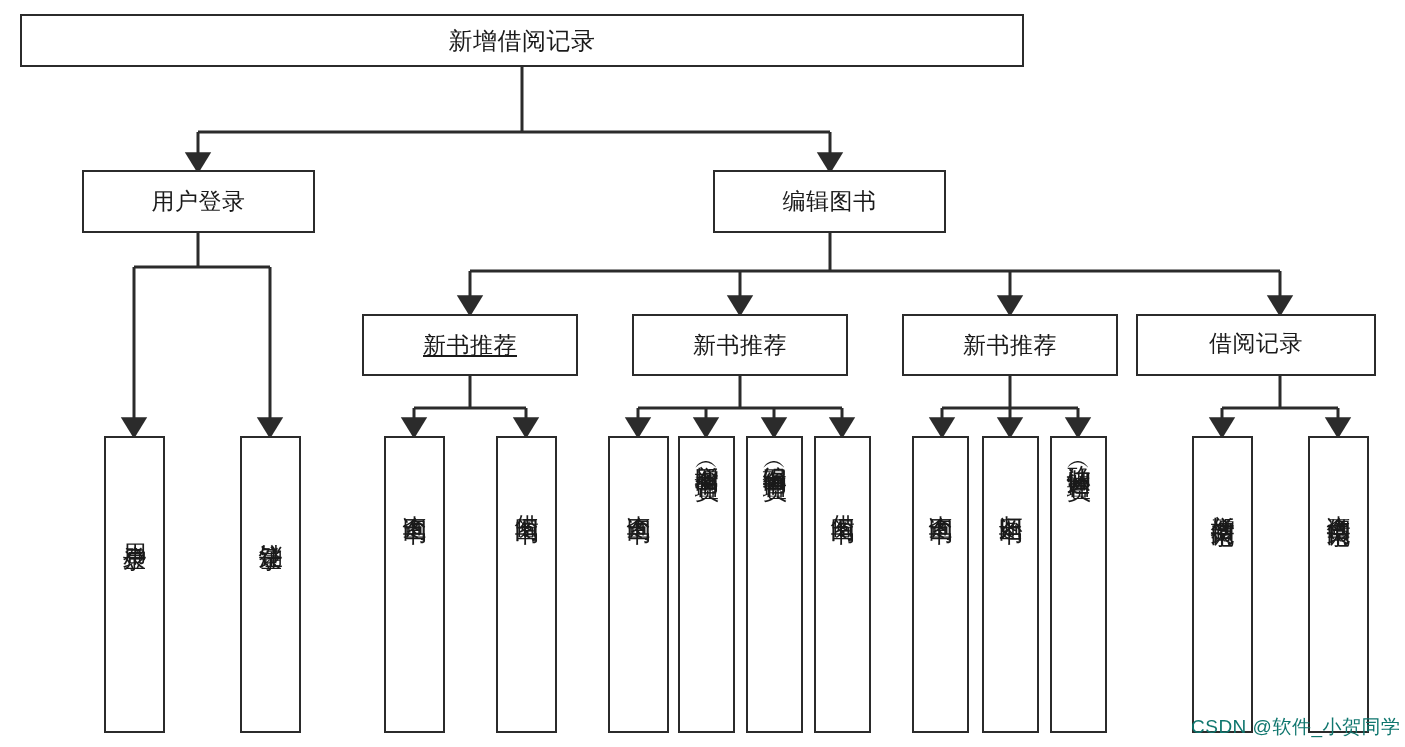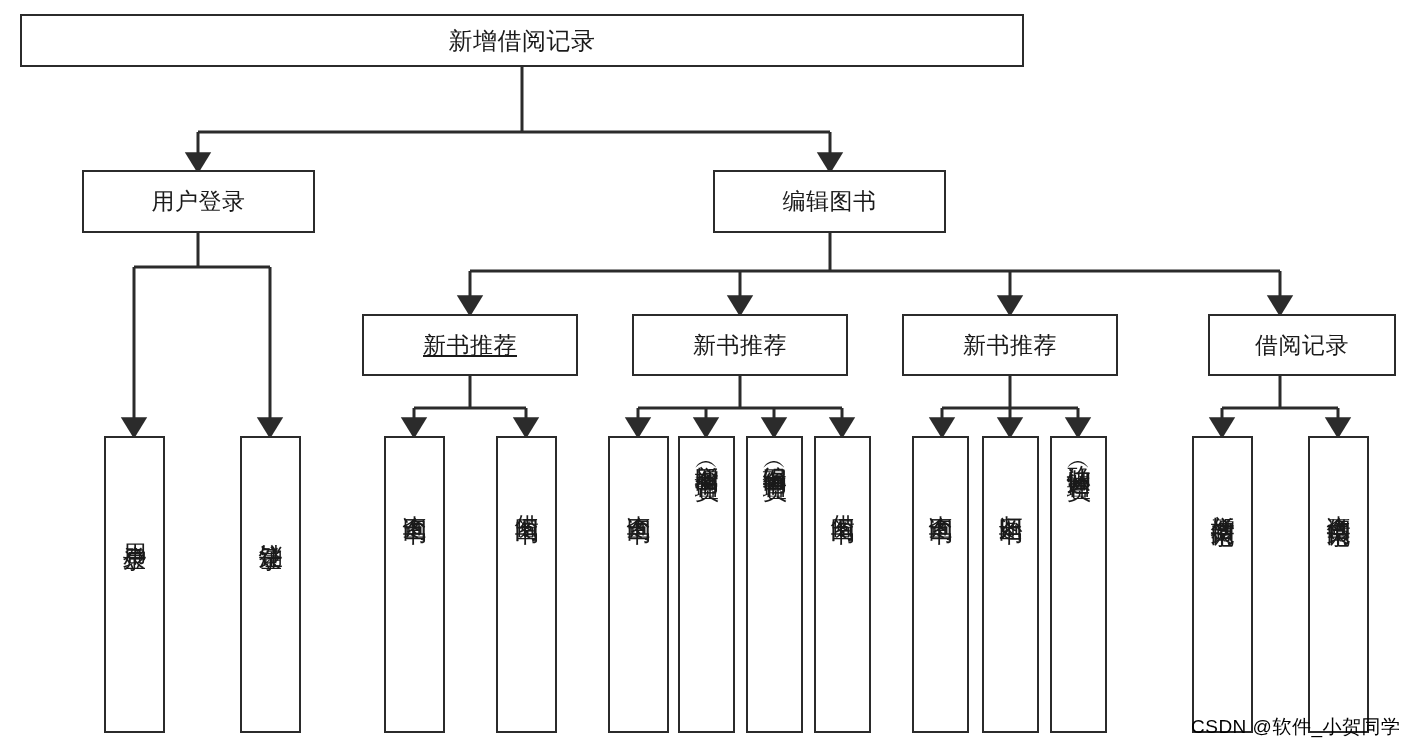--- a/index.html
+++ b/index.html
@@ -62,21 +62,21 @@
   }
   .v-node.mid .lbl {
     margin-top: 78px;
   }
   .v-node.mid2 .lbl {
     margin-top: 50px;
   }
   .watermark {
     position: absolute;
     font-size: 19px;
-    color: #000000;
+    color: #0f766e;
     white-space: nowrap;
     letter-spacing: 0.5px;
   }
 </style>
 </head>
 <body>
 
 <div id="canvas">
 
   <svg class="wires" viewBox="0 0 1405 747" xmlns="http://www.w3.org/2000/svg">
@@ -142,21 +142,21 @@
 
   <div class="node h-node" style="left:362px; top:314px; width:216px; height:62px;text-decoration:underline;">
     <span class="lbl">新书推荐</span>
   </div>
   <div class="node h-node" style="left:632px; top:314px; width:216px; height:62px;">
     <span class="lbl">新书推荐</span>
   </div>
   <div class="node h-node" style="left:902px; top:314px; width:216px; height:62px;">
     <span class="lbl">新书推荐</span>
   </div>
-  <div class="node h-node" style="left:1208px; top:314px; width:188px; height:62px;">
+  <div class="node h-node" style="left:1136px; top:314px; width:240px; height:62px;font-family:Liberation Mono, monospace;">
     <span class="lbl">借阅记录</span>
   </div>
 
   <div class="node v-node mid" style="left:104px; top:436px; width:61px; height:297px;">
     <span class="lbl">用户登录</span>
   </div>
   <div class="node v-node mid" style="left:240px; top:436px; width:61px; height:297px;">
     <span class="lbl">注销登录</span>
   </div>
 

